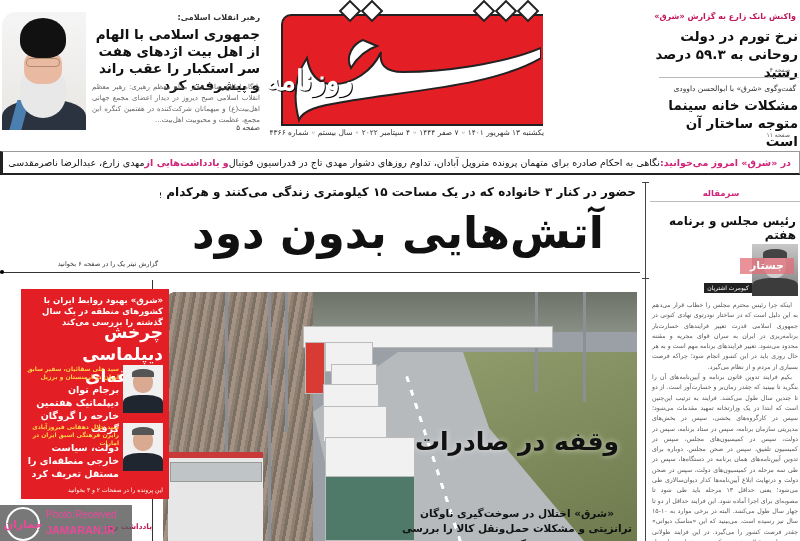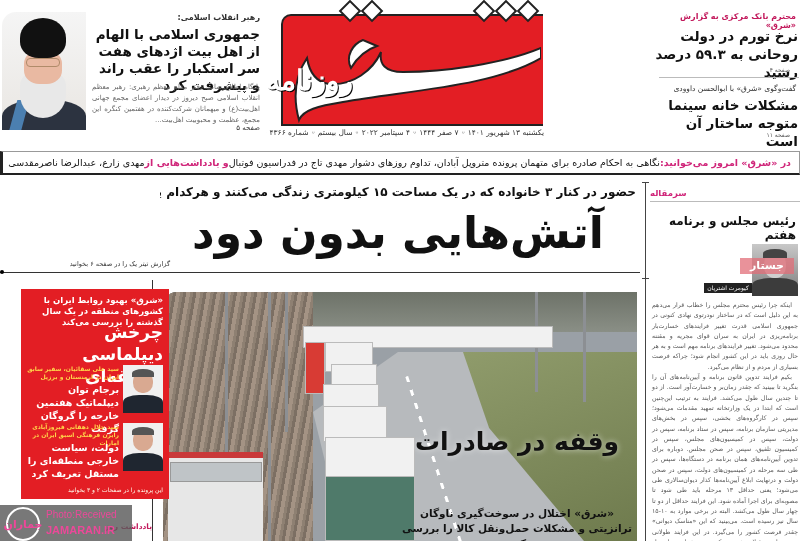--- a/index.html
+++ b/index.html
@@ -61,21 +61,21 @@
   .ph-truck.red { background:#d83b34; }
   .ph-truck.green { background:#4f7a6a; }
   .ph-pole { position:absolute; width:3px; background:#8c8f93; }
   .ph-booth { position:absolute; left:5px; top:160px; width:95px; height:89px; background:#e7e7e7; border-top:6px solid #c9393a; }
   .ph-booth-sign { position:absolute; left:7px; top:170px; width:92px; height:20px; background:#bfc4c7; border:1px solid #999; }
 
   .photo-title { left: 400px; top: 425px; width: 234px; font-size: 25px; font-weight: bold; line-height: 34px; text-align: center; color: #111; text-shadow: 0 0 6px rgba(255,255,255,.6); }
   .photo-sub { left: 400px; top: 506px; width: 234px; font-size: 10.5px; font-weight: bold; line-height: 15px; text-align: center; color: #111; }
 
   
-  .left-note { left: 16px; top: 260px; width: 158px; font-size: 6.5px; color: #333; text-align: right; padding-right: 4px; }
+  .left-note { left: 4px; top: 260px; width: 158px; font-size: 6.5px; color: #333; text-align: right; padding-right: 4px; }
   .vline-left { left: 152px; top: 280px; width: 1px; height: 261px; background: #333; }
   .redbox { left: 21px; top: 289px; width: 148px; height: 210px; background: #e31e24; color: #fff; }
   .rb-kicker { position:absolute; left: 6px; top: 6px; width: 136px; font-size: 8.5px; line-height: 11px; text-align: right; font-weight: bold; }
   .rb-title { position:absolute; left: 6px; top: 32px; width: 136px; font-size: 17px; line-height: 22px; text-align: right; font-weight: bold; }
   .rb-item { position:absolute; left: 4px; width: 140px; height: 62px; }
   .rb-photo { position:absolute; right: 2px; top: 0; width: 40px; height: 48px; background:#f0f0f0; overflow:hidden; }
   .rb-photo .hd { position:absolute; left:10px; top:6px; width:20px; height:22px; background:#d9a991; border-radius:45%; }
   .rb-photo .hr { position:absolute; left:9px; top:4px; width:22px; height:8px; background:#555; border-radius:50% 50% 0 0; }
   .rb-photo .sh { position:absolute; left:0; top:30px; width:40px; height:18px; background:#1f2630; border-radius:40% 40% 0 0; }
   .rb-name { position:absolute; right: 46px; top: 0; width: 92px; font-size: 6px; line-height: 8px; color: #ffd54a; text-align: right; font-weight: bold; }
@@ -86,21 +86,21 @@
   .pink-small { position:absolute; left: 40px; top: 12px; width: 112px; font-size: 7.5px; color: #c2185b; text-align: right; font-weight: bold; }
   .watermark { left: 0; top: 505px; width: 132px; height: 36px; background: rgba(90,90,90,.82); color: #ec4899; }
   .wm-logo { position:absolute; left: 6px; top: 2px; width: 34px; height: 34px; border: 2px solid #fff; border-radius: 50%; display:flex; align-items:center; justify-content:center; font-size: 11px; font-weight: bold; }
   .wm-l1 { position:absolute; left: 46px; top: 4px; font-size: 10px; direction: ltr; font-family: "Liberation Sans", sans-serif; }
   .wm-l2 { position:absolute; left: 46px; top: 19px; font-size: 11px; direction: ltr; font-weight: bold; font-family: "Liberation Sans", sans-serif; }
 
   
   .vline-right { left: 645px; top: 182px; width: 1px; height: 359px; background: #444; }
   .tick1 { left: 642px; top: 182px; width: 7px; height: 1px; background:#444; }
   .tick2 { left: 642px; top: 278px; width: 7px; height: 1px; background:#444; }
-  .ed-label { left: 650px; top: 188px; width: 146px; font-size: 8.5px; font-weight: bold; color: #d0267a; text-align: left; padding-right: 4px; letter-spacing: 1px; }
+  .ed-label { left: 650px; top: 188px; width: 146px; font-size: 8.5px; font-weight: bold; color: #d0267a; text-align: center; padding-right: 4px; letter-spacing: 1px; }
   .ed-rule { left: 650px; top: 201px; width: 150px; height: 1px; background: #bbb; }
   .ed-title { left: 650px; top: 214px; width: 146px; font-size: 12px; font-weight: bold; text-align: right; }
   .ed-photo { left: 752px; top: 244px; width: 46px; height: 52px; background: linear-gradient(180deg,#c8c8c8,#7a7a7a); overflow: hidden; }
   .ed-photo .hd { position:absolute; left: 12px; top: 8px; width: 22px; height: 26px; background:#cfcfcf; border-radius: 45%; }
   .ed-photo .hr { position:absolute; left: 11px; top: 5px; width: 24px; height: 9px; background:#444; border-radius: 50% 50% 0 0; }
   .ed-photo .sh { position:absolute; left: 0; top: 34px; width: 46px; height: 18px; background:#3c3c3c; border-radius: 40% 40% 0 0; }
   .ed-brand { left: 740px; top: 258px; width: 54px; height: 16px; background: rgba(226,110,120,.75); color: #fff; font-size: 11px; font-weight: bold; text-align: center; line-height: 16px; }
   .ed-author { left: 704px; top: 283px; width: 48px; height: 10px; background: #222; color: #fff; font-size: 6px; text-align: center; line-height: 10px; }
   .ed-body { left: 652px; top: 300px; width: 146px; font-size: 6.2px; line-height: 10.3px; color: #555; text-align: justify; }
   .ed-body p { margin-bottom: 0; text-indent: 6px; }
@@ -133,21 +133,21 @@
     <div class="beard"></div>
     <div class="face"></div>
     <div class="glasses"></div>
     <div class="turban"></div>
 </div>
 <div class="abs leader-kicker">رهبر انقلاب اسلامی:</div>
 <div class="abs leader-headline">جمهوری اسلامی با الهام از اهل بیت اژدهای هفت سر استکبار را عقب راند و پیشرفت کرد</div>
 <div class="abs leader-body">پایگاه اطلاع‌رسانی دفتر مقام معظم رهبری: رهبر معظم انقلاب اسلامی صبح دیروز در دیدار اعضای مجمع جهانی اهل‌بیت(ع) و میهمانان شرکت‌کننده در هفتمین کنگره این مجمع، عظمت و محبوبیت اهل‌بیت...</div>
 <div class="abs leader-page">صفحه ۵</div>
 
-<div class="abs rt-kicker1">محترم بانک مرکزی به گزارش «شرق»</div>
+<div class="abs rt-kicker1">واکنش بانک زارع به گزارش «شرق»</div>
 <div class="abs rt-head1">نرخ تورم در دولت روحانی به ۵۹.۳ درصد رسید</div>
 <div class="abs rt-page1">صفحه ۴</div>
 <div class="abs rt-divider"></div>
 <div class="abs rt-kicker2">گفت‌وگوی «شرق» با ابوالحسن داوودی</div>
 <div class="abs rt-head2">مشکلات خانه سینما متوجه ساختار آن است</div>
 <div class="abs rt-page2">صفحه ۱۱</div>
 
 <div class="abs strip">
   <span class="pink">در «شرق» امروز می‌خوانید:</span>
   <span class="txt"> نگاهی به احکام صادره برای متهمان پرونده متروپل آبادان، تداوم روزهای دشوار مهدی تاج در فدراسیون فوتبال </span>

